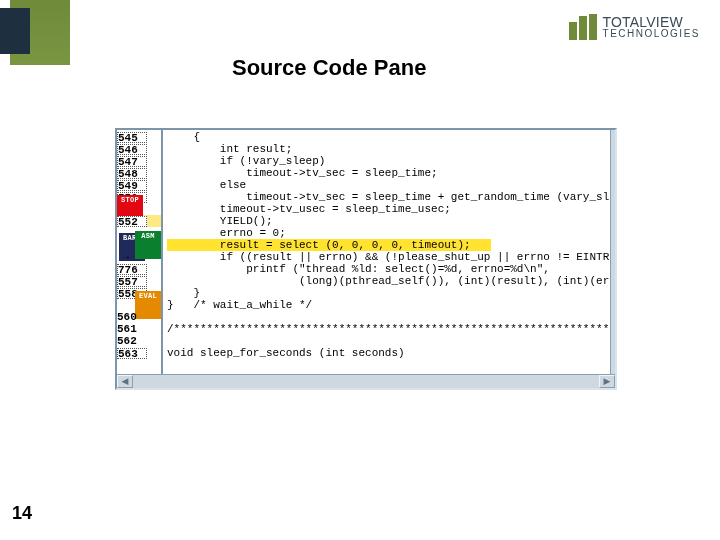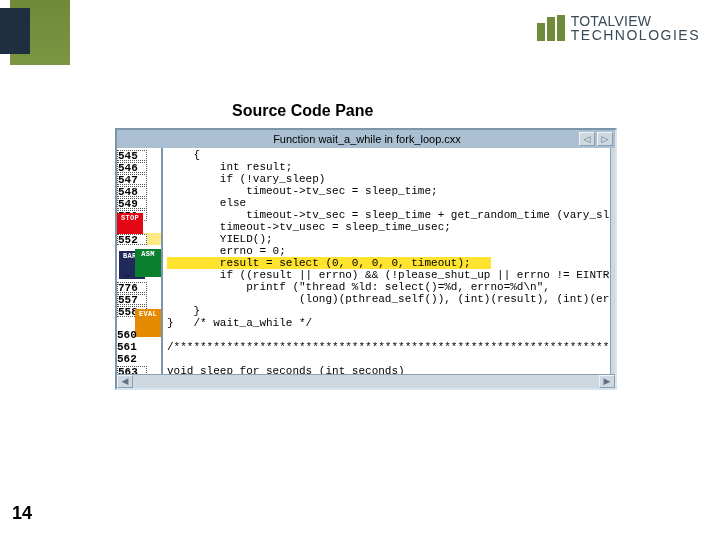--- a/index.html
+++ b/index.html
@@ -26,24 +26,23 @@
     top: 8px; left: -10px;
     width: 30px; height: 46px;
     background: #1e2f3f;
   }
 
   
   .slide-title {
     position: absolute;
     top: 55px;
     left: 232px;
-    font-size: 16px;
+    font-size: 22px;
     font-weight: bold;
     color: #000;
-    margin-top: 47px;
   }
 
   
   .brand {
     position: absolute;
     top: 14px; right: 20px;
     display: flex;
     align-items: center;
     gap: 6px;
     color: #3a4a56;
@@ -52,21 +51,21 @@
   .brand-bars span {
     display: inline-block;
     width: 8px;
     background: #6f8b3a;
   }
   .brand-bars span:nth-child(1){height:18px;margin-top:8px;}
   .brand-bars span:nth-child(2){height:24px;margin-top:2px;}
   .brand-bars span:nth-child(3){height:26px;margin-top:0;}
   .brand-text { line-height: 1; }
   .brand-top { font-size: 14px; font-weight: 400; letter-spacing: 0.2px; }
-  .brand-bot { font-size: 14px; letter-spacing: 1.5px; }
+  .brand-bot { font-size: 10px; letter-spacing: 1.5px; }
 
   
   .codepane {
     position: absolute;
     top: 128px; left: 115px;
     width: 502px;
     height: 262px;
     border-top: 2px solid #7d95a8;
     border-left: 2px solid #7d95a8;
     border-right: 2px solid #d8e3eb;
@@ -210,28 +209,20 @@
       <span></span>
   </div>
   <div class="brand-text">
     <div class="brand-top">TOTALVIEW</div>
     <div class="brand-bot">TECHNOLOGIES</div>
   </div>
 </div>
 
 <div class="codepane">
 
-  <div class="pane-header">
-    <span style="width:36px"></span>
-    <span class="pane-header-title">Function wait_a_while in fork_loop.cxx</span>
-    <span class="nav-arrows">
-      <span class="nav-arrow">◁</span>
-      <span class="nav-arrow">▷</span>
-    </span>
-  </div>
 
   <div class="pane-body">
 
     <div class="gutter">
       <div class="grow">
           <span class="ln boxed">545</span>
         </div>
       <div class="grow">
           <span class="ln boxed">546</span>
         </div>

